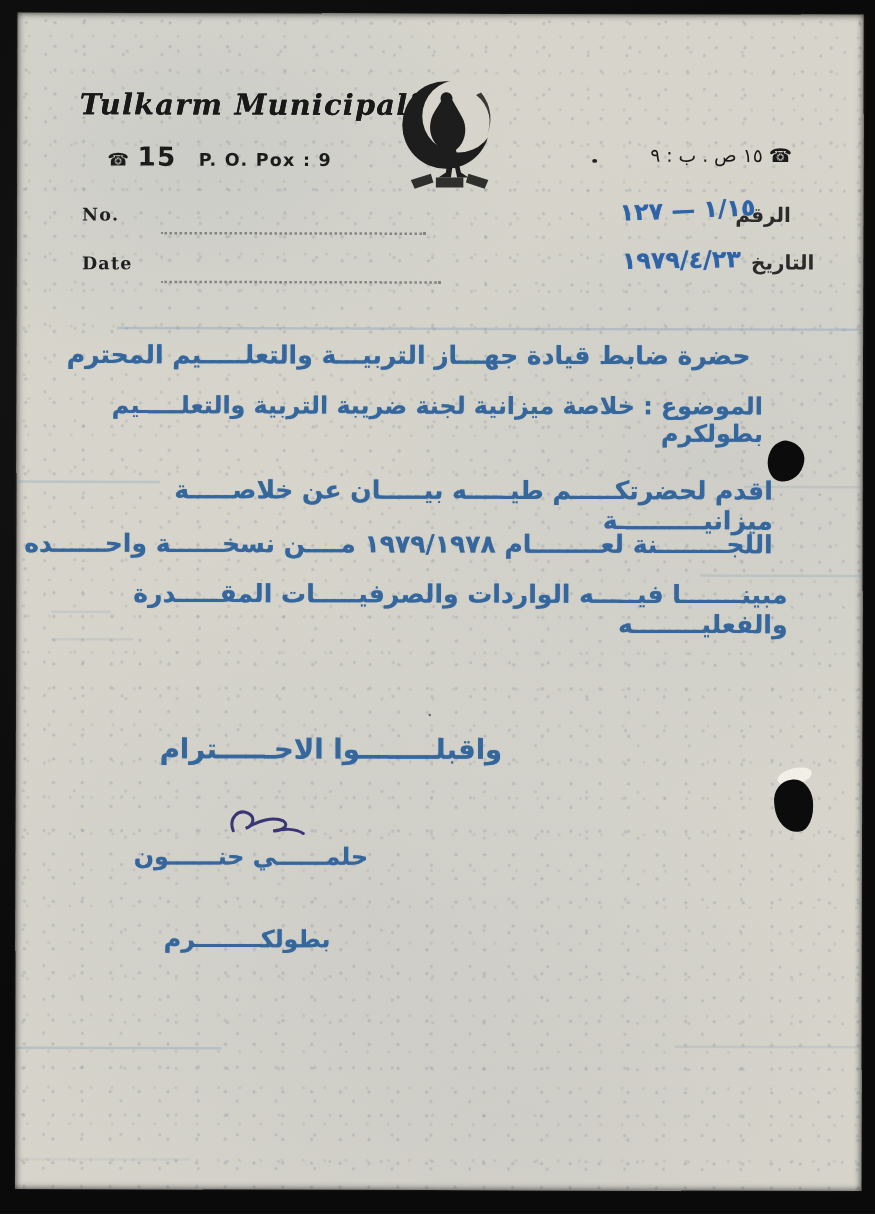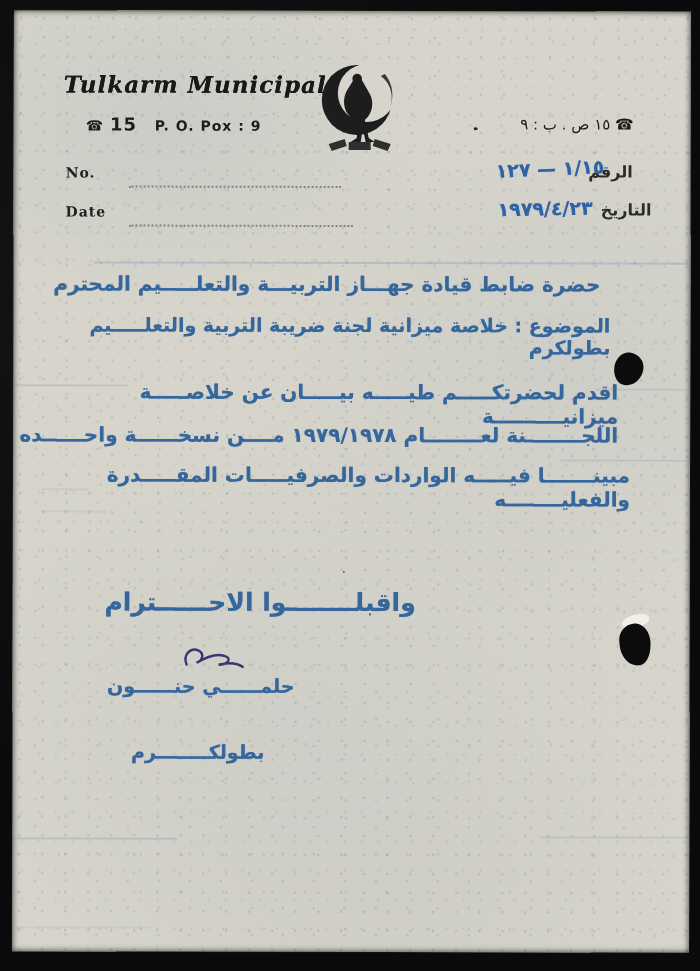--- a/index.html
+++ b/index.html
@@ -22,21 +22,21 @@
     box-shadow:0 0 6px rgba(0,0,0,.8) inset, 0 0 2px rgba(255,255,255,.12);}
   .abs{position:absolute;}
   .ltr{direction:ltr;}
   .rtl{direction:rtl;text-align:right;}
   
   .org-en{left:50px;top:60px;font-family:"DejaVu Serif",serif;font-style:italic;
     font-weight:700;font-size:23px;letter-spacing:1px;color:#191919;
     text-shadow:0 0 .5px #191919;}
   .contact-en{left:72px;top:103px;font-size:14px;font-weight:700;color:#1c1c1c;
     letter-spacing:1px;}
-  .contact-en .num{font-size:18px;}
+  .contact-en .num{font-size:21px;}
   .org-ar{right:45px;top:58px;font-size:28px;font-weight:700;color:#141414;
     text-shadow:0 0 .6px #141414;}
   .contact-ar{right:57px;top:104px;font-size:15px;font-weight:400;color:#1a1a1a;}
   
   #logo{left:305px;top:45px;width:82px;height:106px;}
   
   .lbl-en{font-family:"DejaVu Serif",serif;font-weight:700;font-size:14px;
     letter-spacing:1px;color:#202020;}
   .no-lbl{left:52px;top:154px;}
   .date-lbl{left:52px;top:193px;}
@@ -53,21 +53,21 @@
   .date-val{right:98px;top:186px;transform:rotate(-1deg);letter-spacing:1px;}
   
   .blue{color:#35679d;font-weight:700;text-shadow:0 0 .7px rgba(53,103,157,.6);}
   .salutation{right:90px;top:261px;font-size:20px;}
   .subject{right:80px;top:303px;font-size:19px;}
   .pline{font-size:20px;}
   .pl1{right:72px;top:369px;}
   .pl2{right:72px;top:412px;}
   .pl3{right:60px;top:452px;}
   .pl4{right:290px;top:500px;}
-  .closing{right:274px;top:577px;font-size:25px;}
+  .closing{right:288px;top:577px;font-size:22px;}
   
   #sig-scribble{left:160px;top:630px;width:72px;height:42px;}
   .sig-name{right:395px;top:664px;font-size:19px;letter-spacing:1px;margin-left:16px;}
   .sig-title1{right:290px;top:703px;font-size:17px;}
   .sig-title2{right:425px;top:730px;font-size:19px;}
   
   .rule{position:absolute;height:2px;background:rgba(100,140,180,.32);
     border-radius:2px;}
   .r1{left:80px;right:2px;top:251px;opacity:.85;}
   .r2{left:0;width:115px;top:374px;opacity:.7;}

